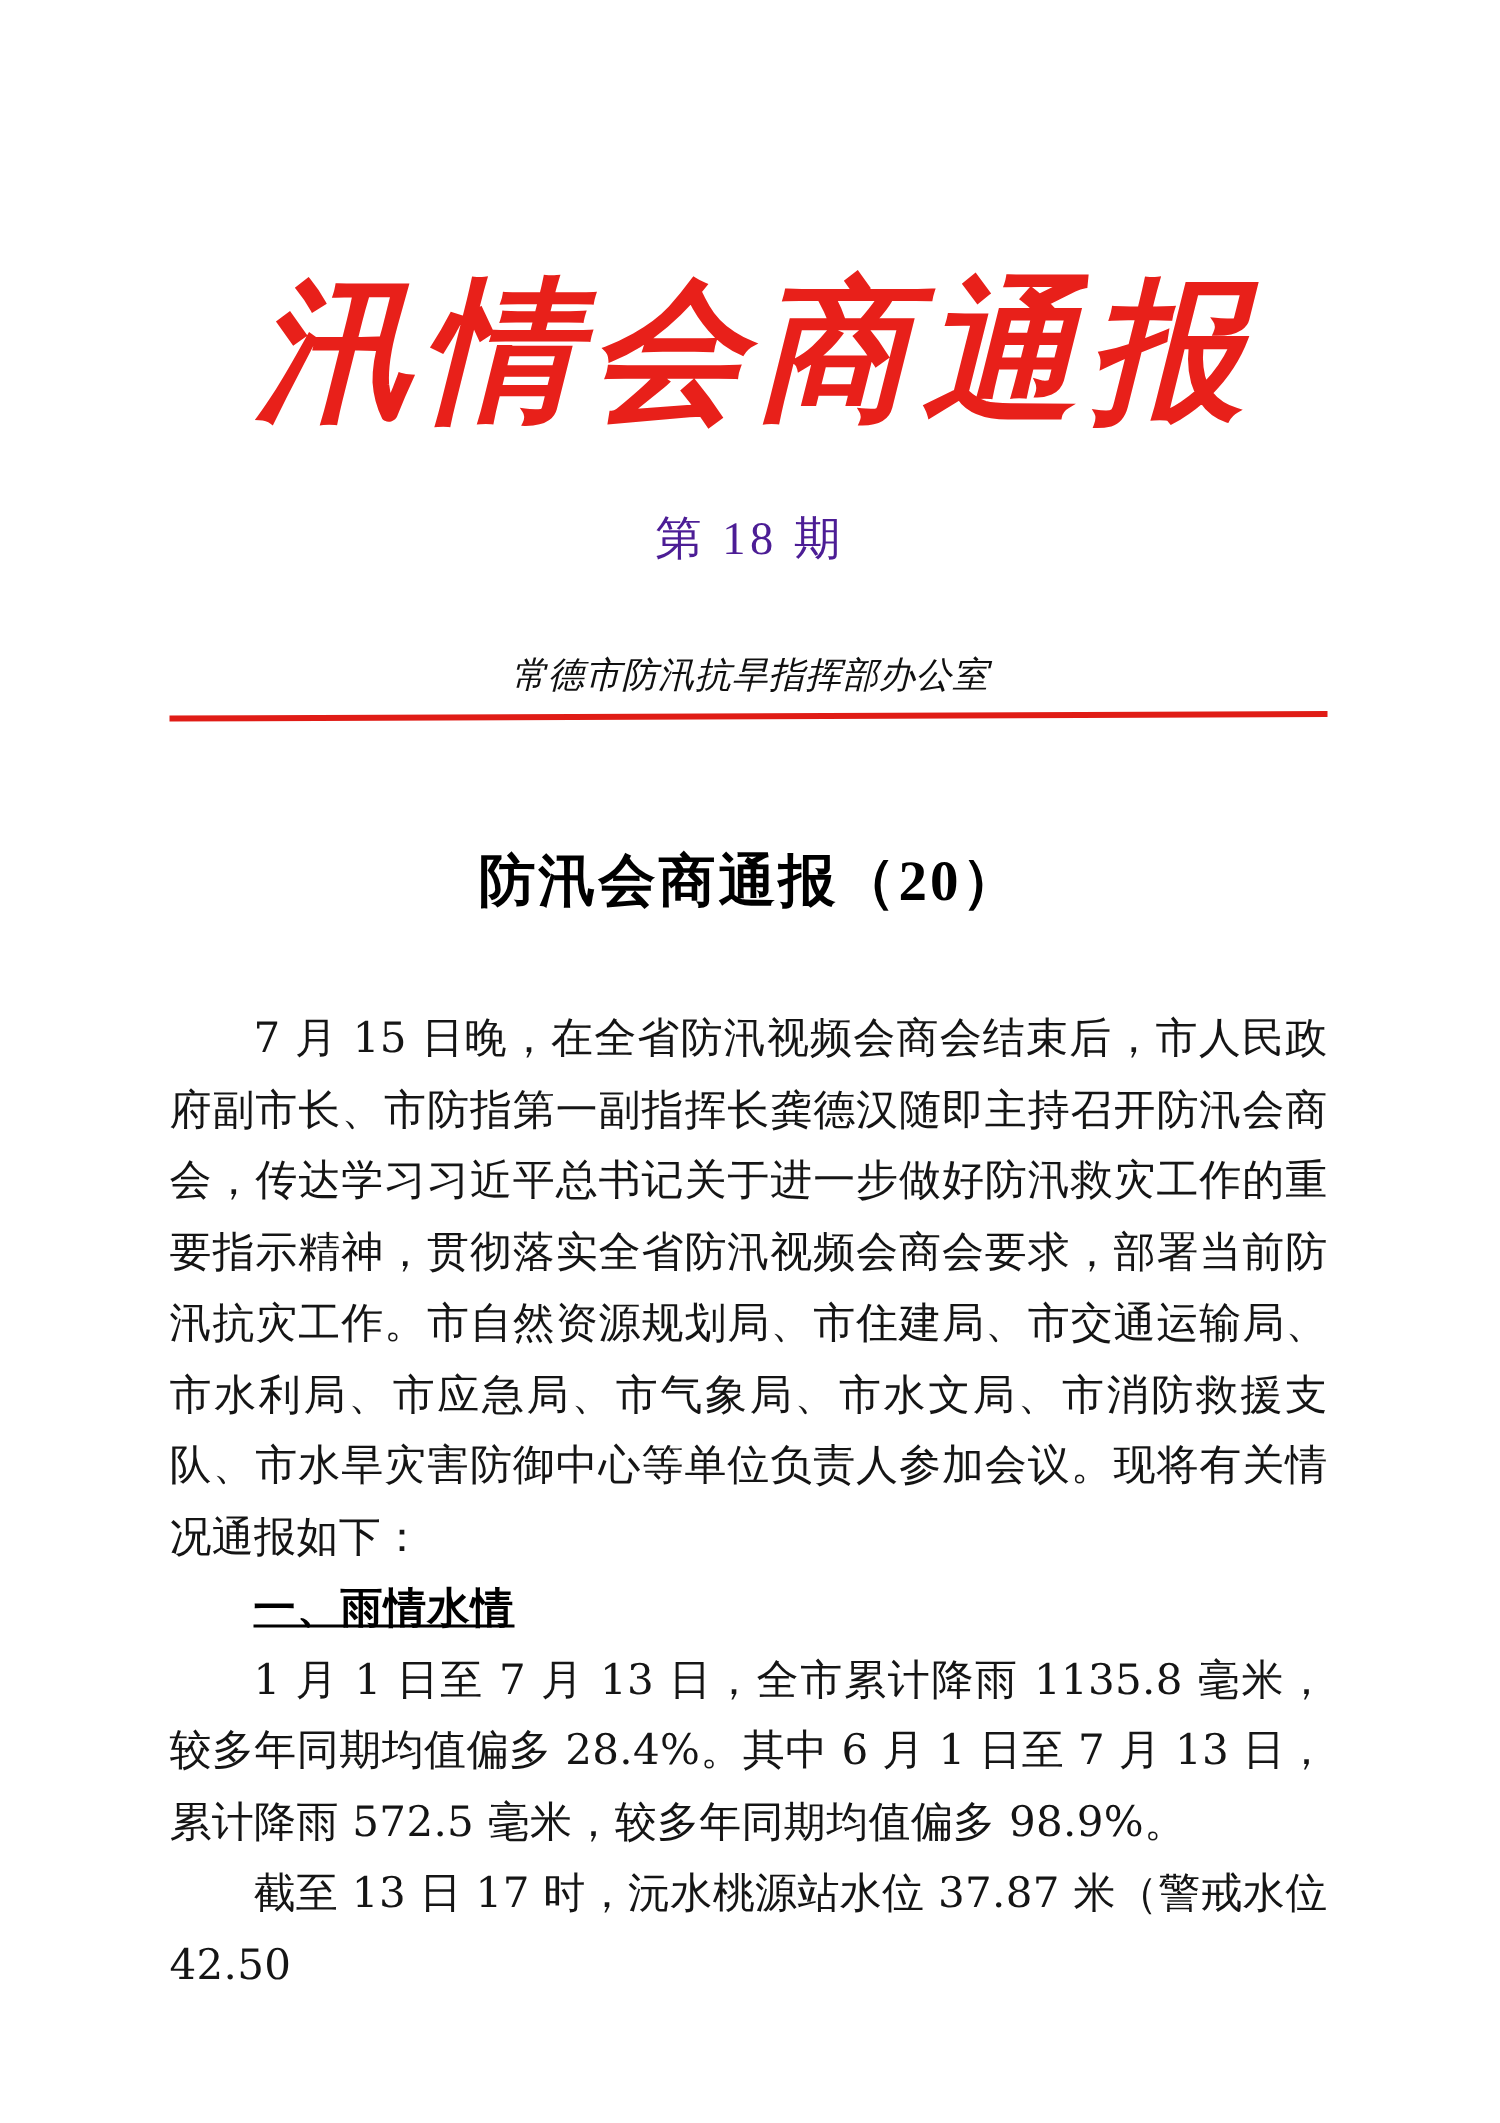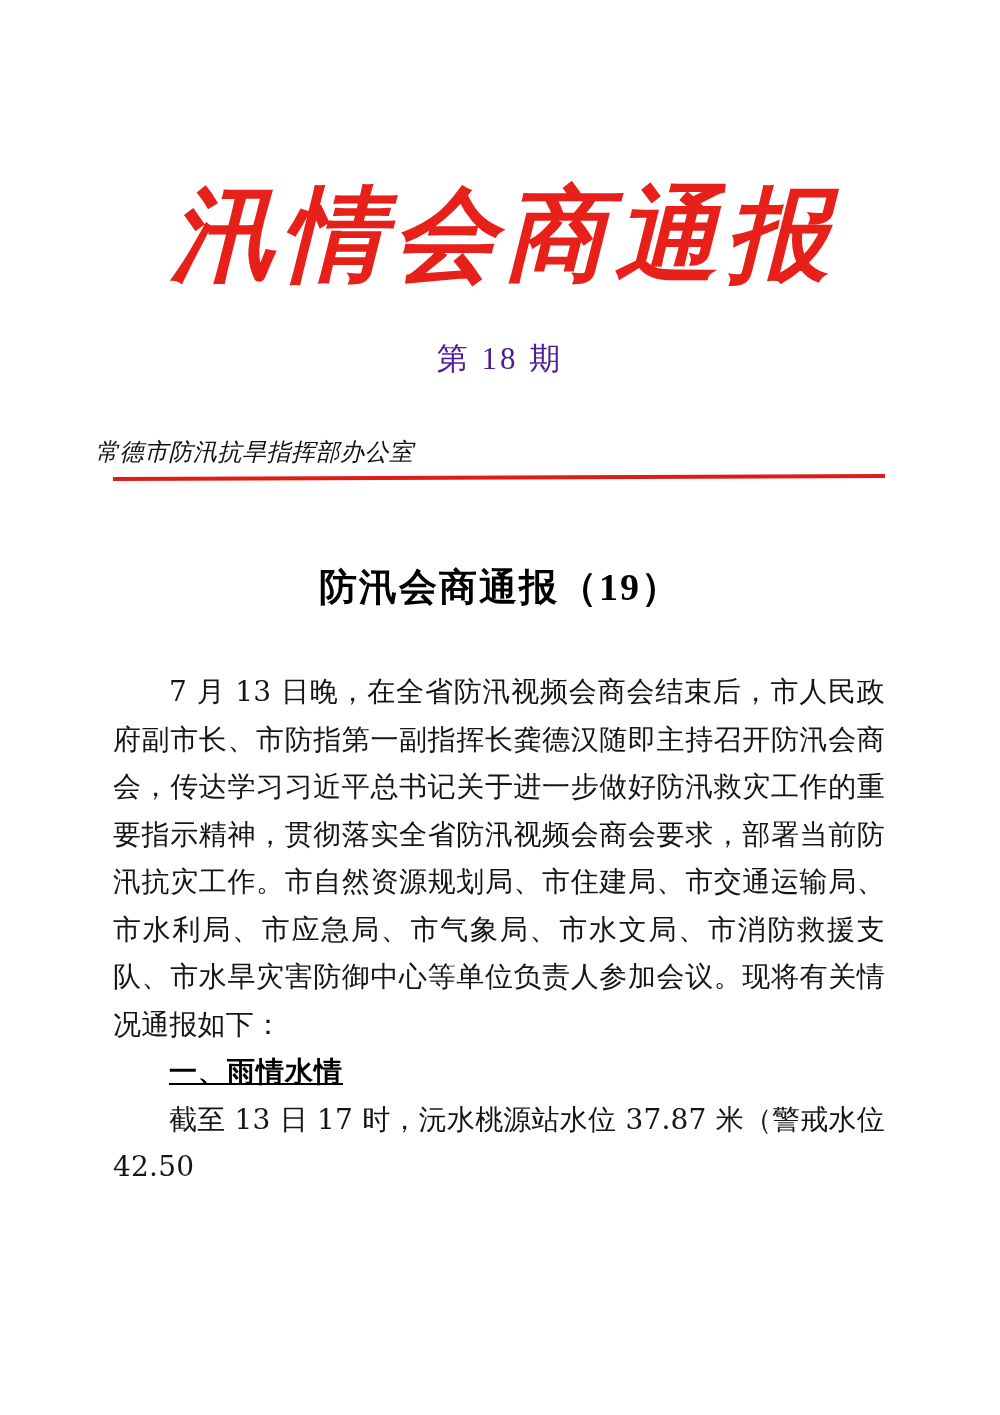--- a/index.html
+++ b/index.html
@@ -44,31 +44,30 @@
     text-align: center;
     font-size: 31px;
     letter-spacing: 3px;
     color: #4c1d95;
     white-space: nowrap;
   }
 
   
   .issuer-row {
     position: absolute;
-    left: 95px;
+    left: 113px;
     right: 113px;
     top: 434px;
     height: 34px;
     display: flex;
     align-items: baseline;
-    justify-content: flex-end;
+    justify-content: center;
     font-size: 25px;
     letter-spacing: 1px;
     white-space: nowrap;
-    flex-direction: column;
   }
   .issuer-office {
     font-family: "DejaVu Serif", "Liberation Serif", serif;
     font-style: italic;
     font-size: 24px;
     letter-spacing: 0.5px;
   }
   .issue-date {
     font-size: 25px;
     letter-spacing: 1px;
@@ -111,21 +110,21 @@
     margin: 0;
     font-size: 28px;
     line-height: 47.5px;
     text-align: justify;
     text-justify: inter-character;
     text-indent: 2em;
     letter-spacing: 0.2px;
     font-family: "DejaVu Serif", "Liberation Serif", serif;
     color: #151515;
   }
-  .para + .para { margin-top: 16px; }
+  .para + .para { margin-top: 0; }
 
   .section-heading {
     margin: 0;
     font-size: 28px;
     line-height: 47.5px;
     font-weight: 700;
     text-indent: 2em;
     letter-spacing: 1px;
     font-family: "Liberation Sans", "DejaVu Sans", sans-serif;
     color: #000;
@@ -140,21 +139,22 @@
   <div class="masthead">汛情会商通报</div>
 
   <div class="issue-no">第 18 期</div>
 
   <div class="issuer-row">
     <span class="issuer-office">常德市防汛抗旱指挥部办公室</span>
   </div>
 
   <div class="red-rule"></div>
 
-  <div class="doc-title">防汛会商通报（19）</div>
+  <div class="doc-title">防汛会商通报（20）</div>
 
   <div class="body-block">
-    <p class="para">7 月 13 日晚，在全省防汛视频会商会结束后，市人民政府副市长、市防指第一副指挥长龚德汉随即主持召开防汛会商会，传达学习习近平总书记关于进一步做好防汛救灾工作的重要指示精神，贯彻落实全省防汛视频会商会要求，部署当前防汛抗灾工作。市自然资源规划局、市住建局、市交通运输局、市水利局、市应急局、市气象局、市水文局、市消防救援支队、市水旱灾害防御中心等单位负责人参加会议。现将有关情况通报如下：</p>
+    <p class="para">7 月 15 日晚，在全省防汛视频会商会结束后，市人民政府副市长、市防指第一副指挥长龚德汉随即主持召开防汛会商会，传达学习习近平总书记关于进一步做好防汛救灾工作的重要指示精神，贯彻落实全省防汛视频会商会要求，部署当前防汛抗灾工作。市自然资源规划局、市住建局、市交通运输局、市水利局、市应急局、市气象局、市水文局、市消防救援支队、市水旱灾害防御中心等单位负责人参加会议。现将有关情况通报如下：</p>
     <p class="section-heading">一、雨情水情</p>
+    <p class="para">1 月 1 日至 7 月 13 日，全市累计降雨 1135.8 毫米，较多年同期均值偏多 28.4%。其中 6 月 1 日至 7 月 13 日，累计降雨 572.5 毫米，较多年同期均值偏多 98.9%。</p>
     <p class="para">截至 13 日 17 时，沅水桃源站水位 37.87 米（警戒水位 42.50</p>
   </div>
 
 </div>
 
 </body></html>

